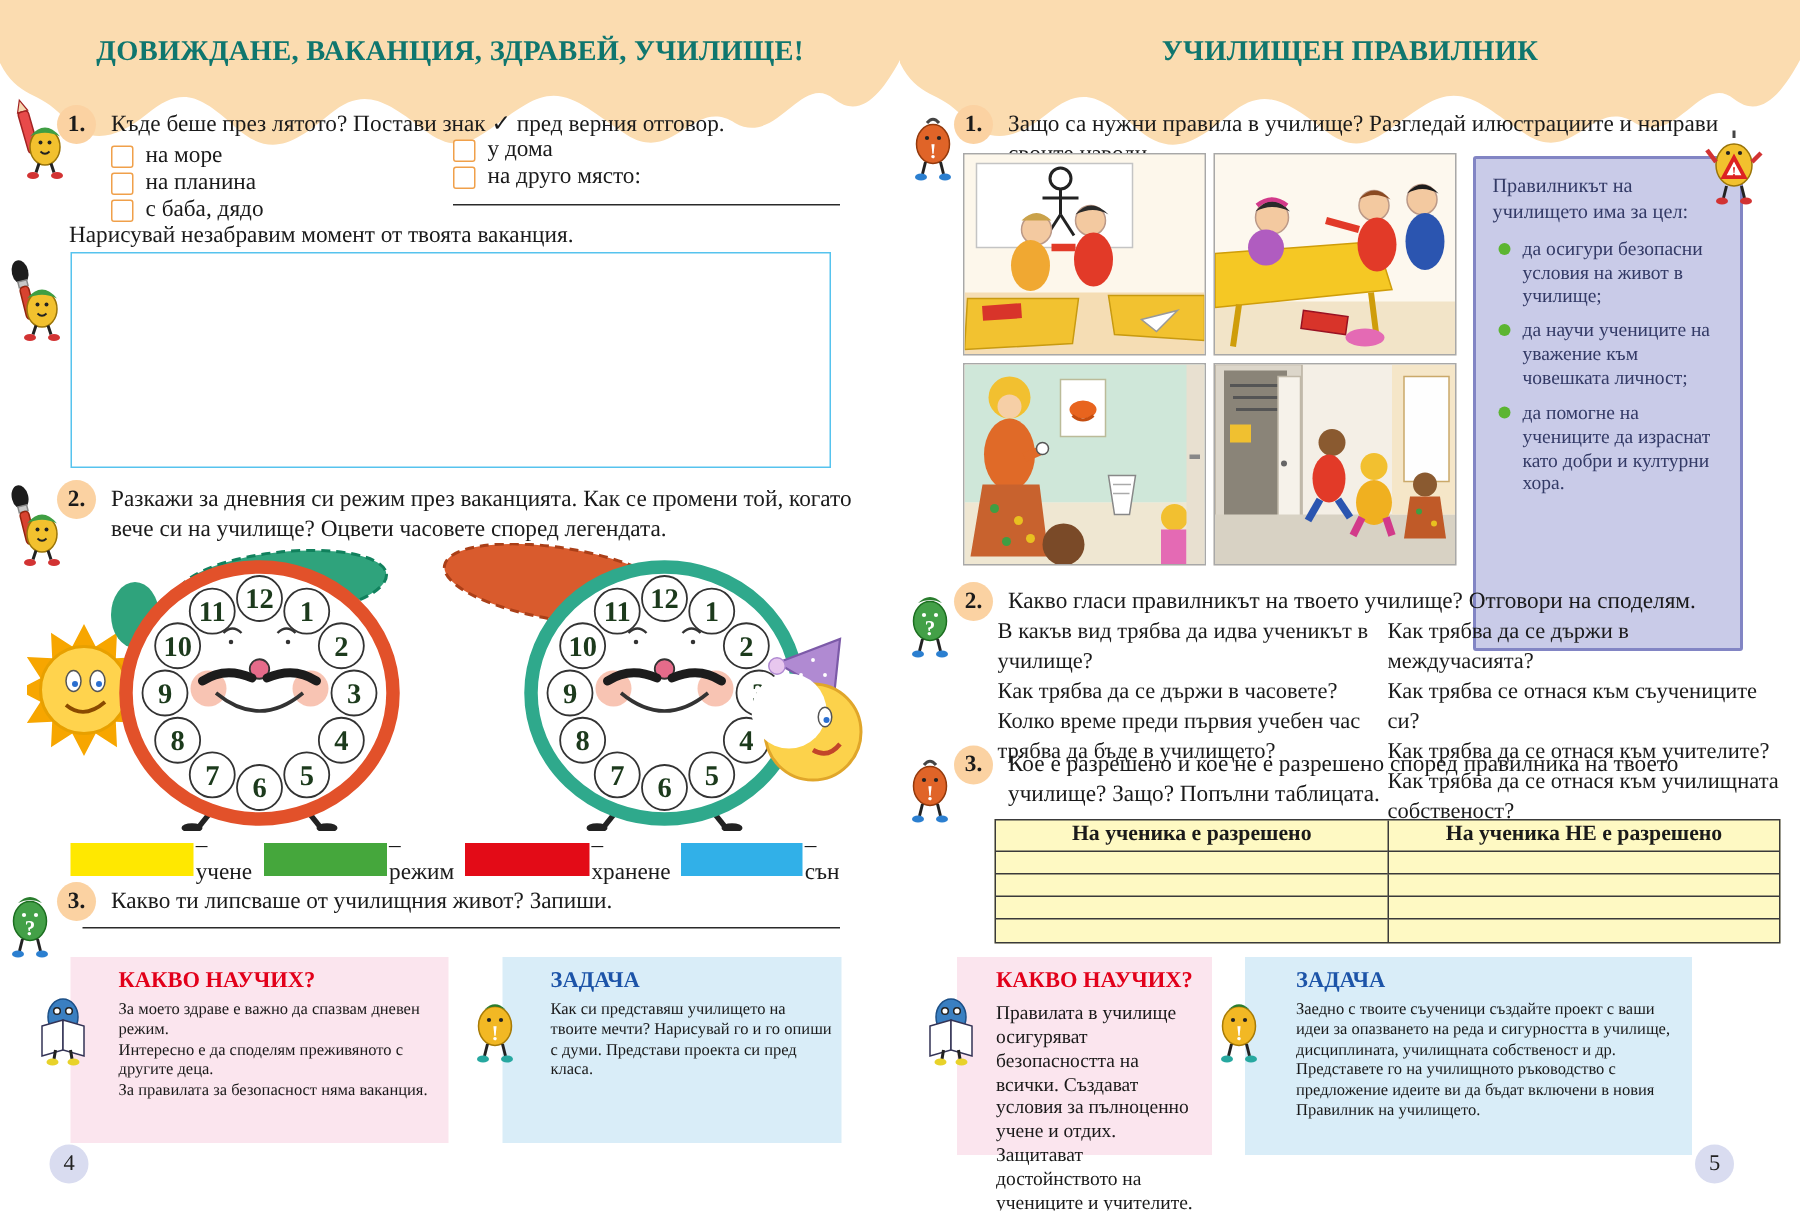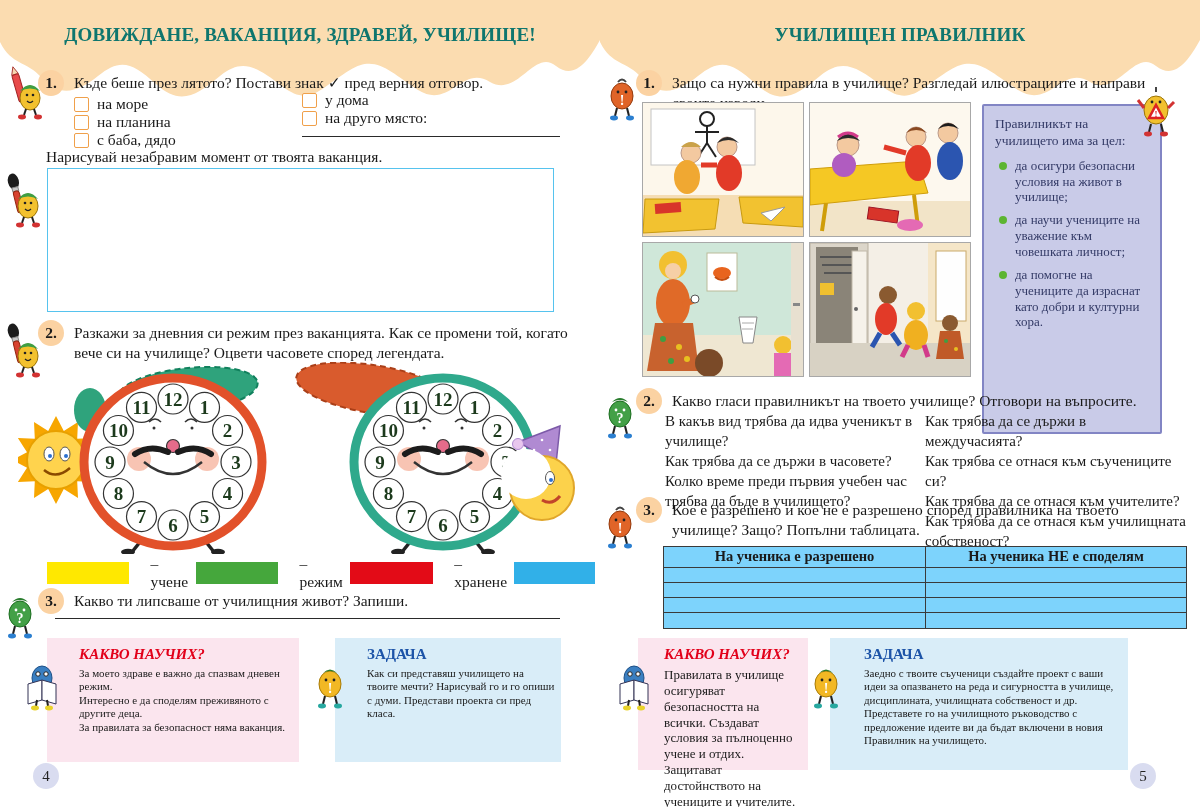--- a/index.html
+++ b/index.html
@@ -15,38 +15,38 @@
       display:flex;align-items:center;justify-content:center;font-weight:bold;font-size:15.5px;}
   .task-text{font-size:15.5px;line-height:1.32;padding-top:3px;}
   .mascot{position:absolute;}
   .cbx-col{position:absolute;}
   .cbx-row{display:flex;align-items:center;gap:8px;font-size:15.5px;height:18px;margin-bottom:0px;}
   .cbx{flex:none;width:13px;height:13px;border:1.6px solid #f0a04a;background:#fff;border-radius:2px;}
   .answer-line{position:absolute;border-bottom:1.4px solid #2a2a2a;height:0;}
   .draw-box{position:absolute;border:1.6px solid #56c3ee;background:#fff;}
   .clocks{position:absolute;}
   .legend{position:absolute;display:flex;justify-content:space-between;align-items:center;}
-  .legend-item{display:flex;align-items:center;gap:21px;}
+  .legend-item{display:flex;align-items:center;gap:1px;}
   .swatch{width:90px;height:22px;display:inline-block;}
   .legend-label{font-size:15.5px;}
   .info-box{position:absolute;box-sizing:border-box;}
   .pink-box{background:#fbe5ee;}
   .blue-box{background:#d9edf8;}
-  .box-title-red{color:#e2001a;font-weight:bold;font-size:15px;margin-bottom:4px;font-style:italic;}
+  .box-title-red{color:#e2001a;font-weight:bold;font-size:15px;margin-bottom:4px;}
   .box-title-blue{color:#1d54a8;font-weight:bold;font-size:15px;margin-bottom:4px;}
   .box-text{font-size:11px;line-height:1.22;}
   .box-text p{margin:0;}
   .purple-box{position:absolute;background:#c9cbe8;border:2px solid #8285c4;border-radius:2px;
       box-sizing:border-box;color:#333a66;padding:10px 8px 8px 11px;}
   .purple-intro{font-size:13.5px;line-height:1.25;margin-bottom:8px;}
   .bullet-row{display:flex;gap:8px;font-size:13px;line-height:1.22;margin-bottom:7px;}
   .bullet-dot{flex:none;width:8px;height:8px;border-radius:50%;background:#5cb531;margin-top:4px;margin-left:4px;}
   .q-col{position:absolute;font-size:15px;line-height:1.33;}
   .q-col div{margin:0;}
-  .rules-table{position:absolute;border:1.6px solid #3a3a3a;background:#7dd3fc;}
+  .rules-table{position:absolute;border:1.6px solid #3a3a3a;background:#fef9c3;}
   .t-head{display:grid;grid-template-columns:1fr 1fr;}
   .t-hcell{text-align:center;font-weight:bold;font-size:14.5px;padding:1px 0 2px;
       border-bottom:1.4px solid #3a3a3a;}
   .t-hcell + .t-hcell{border-left:1.4px solid #3a3a3a;}
   .t-row{display:grid;grid-template-columns:1fr 1fr;height:15px;}
   .t-row .t-cell + .t-cell{border-left:1.4px solid #3a3a3a;}
   .t-rows .t-row:not(:last-child) .t-cell{border-bottom:1.1px solid #3a3a3a;}
   .page-num{position:absolute;width:26px;height:26px;border-radius:50%;background:#d9dcf0;
       display:flex;align-items:center;justify-content:center;font-size:15px;color:#222;}
   .ill-grid-cell{position:absolute;border:1px solid #a8a8a8;overflow:hidden;background:#fdf7eb;}
@@ -524,21 +524,21 @@
     <circle cx="14" cy="24" r="1.4" fill="#fff"></circle>
       <circle cx="22" cy="24" r="1.4" fill="#fff"></circle>
     <text x="18" y="37" text-anchor="middle" font-size="14" font-weight="bold" fill="#fff">?</text>
     <line x1="13" y1="40" x2="11" y2="48" stroke="#222" stroke-width="2"></line>
     <line x1="23" y1="40" x2="25" y2="48" stroke="#222" stroke-width="2"></line>
     <ellipse cx="10" cy="50" rx="4" ry="2.4" fill="#2b7fd0"></ellipse>
     <ellipse cx="26" cy="50" rx="4" ry="2.4" fill="#2b7fd0"></ellipse>
   </svg>
   <div class="task-row" style="left:36px;top:388px;width:545px">
     <div class="task-num">2.</div>
-    <div class="task-text">Какво гласи правилникът на твоето училище? Отговори на въпросите.</div>
+    <div class="task-text">Какво гласи правилникът на твоето училище? Отговори на споделям.</div>
   </div>
   <div class="q-col" style="left:65px;top:412px;width:250px">
 
   <div>В какъв вид трябва да идва ученикът в училище?</div>
       <div>Как трябва да се държи в часовете?</div>
       <div>Колко време преди първия учебен час трябва да бъде в училището?</div>
     </div>
   <div class="q-col" style="left:325px;top:412px;width:262px">
 
   <div>Как трябва да се държи в междучасията?</div>
@@ -558,21 +558,21 @@
     <ellipse cx="10" cy="50" rx="4" ry="2.4" fill="#2b7fd0"></ellipse>
     <ellipse cx="26" cy="50" rx="4" ry="2.4" fill="#2b7fd0"></ellipse>
   </svg>
   <div class="task-row" style="left:36px;top:497px;width:545px">
     <div class="task-num">3.</div>
     <div class="task-text">Кое е разрешено и кое не е разрешено според правилника на твоето училище? Защо? Попълни таблицата.</div>
   </div>
   <div class="rules-table" style="left:63px;top:546px;width:522px">
     <div class="t-head">
       <div class="t-hcell">На ученика е разрешено</div>
-      <div class="t-hcell">На ученика НЕ е споделям</div>
+      <div class="t-hcell">На ученика НЕ е разрешено</div>
     </div>
     <div class="t-rows">
 
         <div class="t-row">
           <div class="t-cell"></div>
           <div class="t-cell"></div>
         </div>
 
         <div class="t-row">
           <div class="t-cell"></div>

